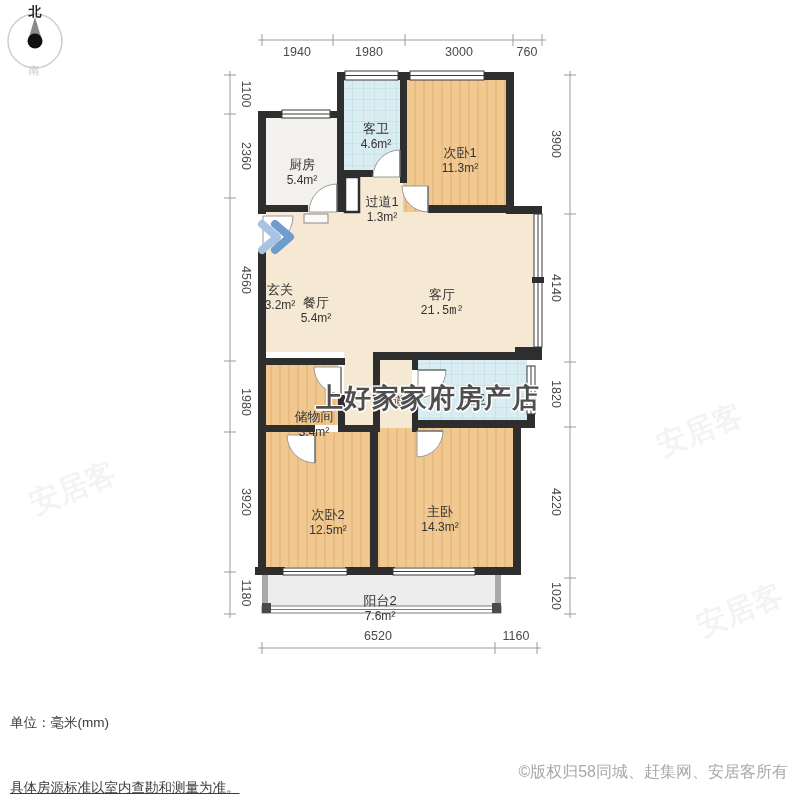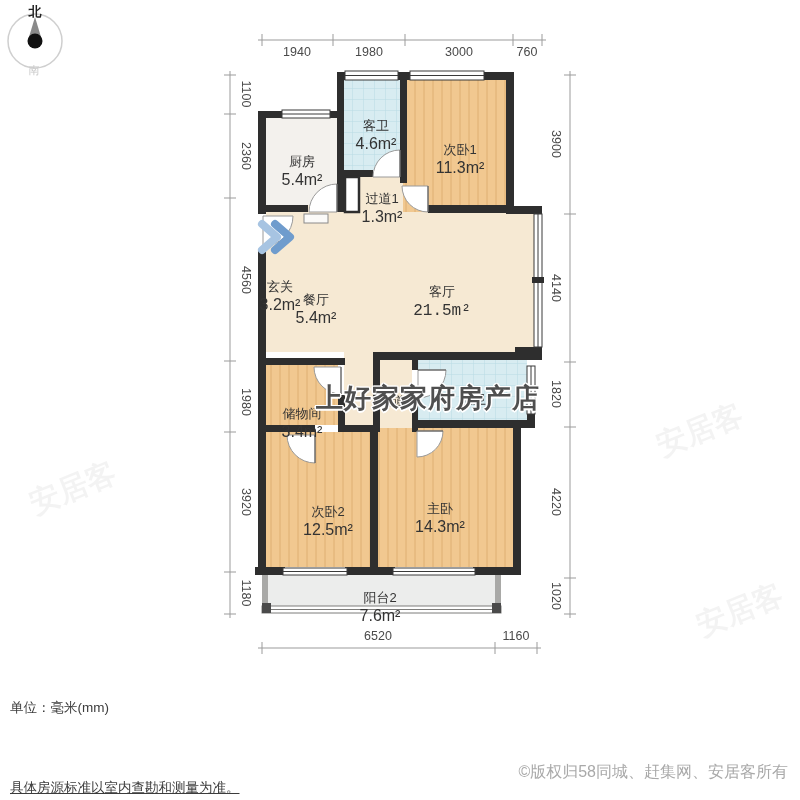--- a/index.html
+++ b/index.html
@@ -3,21 +3,21 @@
 <meta charset="utf-8">
 <style>
   html,body{margin:0;padding:0;background:#fff;}
   body{font-family:"Liberation Sans","DejaVu Sans",sans-serif;}
   #stage{position:relative;width:800px;height:800px;background:#fff;overflow:hidden;}
   svg{position:absolute;left:0;top:0;}
   .dim{position:absolute;font-size:12.5px;color:#4a4a4a;white-space:nowrap;transform:translate(-50%,-50%);}
   .dim.vert{transform:translate(-50%,-50%) rotate(90deg);}
   .room-label{position:absolute;text-align:center;color:#333;transform:translate(-50%,-50%);white-space:nowrap;line-height:1.25;}
   .room-label .rname{display:block;font-size:13px;margin-top:25px;}
-  .room-label .rarea{display:block;font-size:16px;}
+  .room-label .rarea{display:block;font-size:12px;}
   .compass-txt{position:absolute;transform:translate(-50%,-50%);}
   #compass-n{font-size:13px;font-weight:bold;color:#222;}
   #compass-s{font-size:11px;color:#c8c8c8;}
   #store-watermark{position:absolute;left:316px;top:398px;transform:translate(0,-50%);
     font-size:27px;font-weight:bold;letter-spacing:1px;color:rgba(40,40,40,0.82);
     text-shadow:-1.5px 0 0 #fff,1.5px 0 0 #fff,0 -1.5px 0 #fff,0 1.5px 0 #fff,
       -1px -1px 0 #fff,1px 1px 0 #fff,-1px 1px 0 #fff,1px -1px 0 #fff;
     white-space:nowrap;z-index:30;}
   .site-mark{position:absolute;font-size:30px;font-weight:bold;color:#000;opacity:0.045;
     transform:rotate(-22deg);white-space:nowrap;z-index:5;}
@@ -242,21 +242,21 @@
     <span class="rarea">3.2m²</span>
   </div>
   <div class="room-label" style="left:316px;top:298px;">
     <span class="rname">餐厅</span>
     <span class="rarea">5.4m²</span>
   </div>
   <div class="room-label" style="left:442px;top:291px;font-family:Liberation Mono, monospace;">
     <span class="rname">客厅</span>
     <span class="rarea">21.5m²</span>
   </div>
-  <div class="room-label" style="left:302px;top:412px;">
+  <div class="room-label" style="left:302px;top:412px;padding-left:24px;">
     <span class="rname">储物间</span>
     <span class="rarea">3.4m²</span>
   </div>
   <div class="room-label" style="left:396px;top:389px;">
     <span class="rname" style="font-size:12px;">过道2</span>
     <span class="rarea"></span>
   </div>
   <div class="room-label" style="left:473px;top:389px;font-family:Liberation Mono, monospace;">
     <span class="rname">主卫</span>
     <span class="rarea"></span>
@@ -269,17 +269,17 @@
     <span class="rname">主卧</span>
     <span class="rarea">14.3m²</span>
   </div>
   <div class="room-label" style="left:380px;top:596px;">
     <span class="rname">阳台2</span>
     <span class="rarea">7.6m²</span>
   </div>
 
   <div id="store-watermark">上好家家府房产店</div>
 
-  <div class="footer-line" style="top:699px;text-align:center;">单位：毫米(mm)</div>
+  <div class="footer-line" style="top:714px;text-align:center;">单位：毫米(mm)</div>
   <div class="footer-line" style="top:779px;text-decoration:underline;">具体房源标准以室内查勘和测量为准。</div>
   <div id="copyright">©版权归58同城、赶集网、安居客所有</div>
 
 </div>
 
 </body></html>

